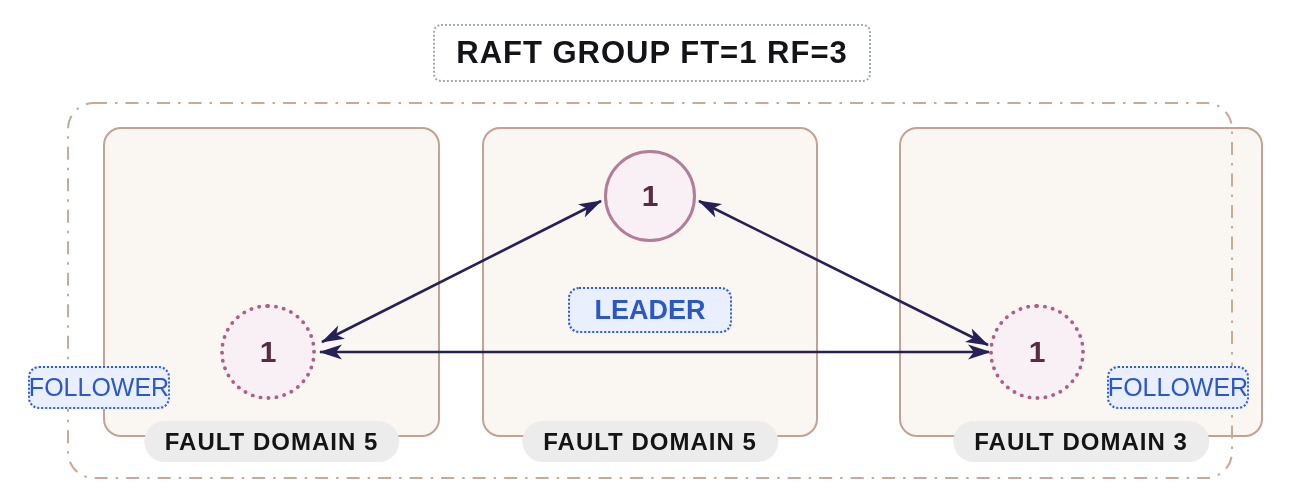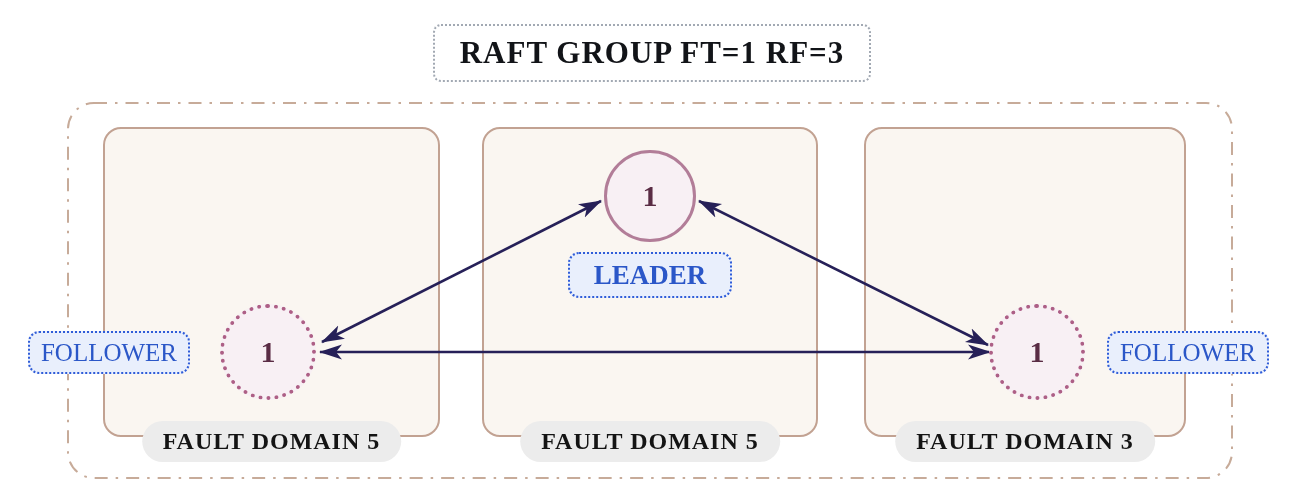--- a/index.html
+++ b/index.html
@@ -17,36 +17,36 @@
     --c-pill_bg:#ececec;
     --c-pill_text:#141414;
     --c-title_border:#a2a9b3;
     --c-title_text:#121418;
     --c-page_bg:#ffffff;
   }
   html,body{margin:0;padding:0;background:var(--c-page_bg);}
   .canvas{
     position:relative;width:1298px;height:504px;overflow:hidden;
     background:var(--c-page_bg);
-    font-family:Liberation Serif, serif;
+    font-family:Liberation Sans, sans-serif;
   }
   svg.overlay{position:absolute;left:0;top:0;width:1298px;height:504px;z-index:2;}
   .raft-boundary{fill:none;stroke:var(--c-outer_border);stroke-width:2;stroke-dasharray:13 8 2.5 8;}
   .edge{stroke:var(--c-arrow);stroke-width:2.6;}
   marker path{fill:var(--c-arrow);}
 
   .fd-box{
     position:absolute;top:127px;height:310px;z-index:1;
     background:var(--c-domain_fill);
     border:2px solid var(--c-domain_border);
     border-radius:18px;box-sizing:border-box;
   }
   .fd-box.fd1{left:103px;width:337px;}
   .fd-box.fd2{left:482px;width:336px;}
-  .fd-box.fd3{left:864px;width:322px;padding-left:8px;}
+  .fd-box.fd3{left:899px;width:364px;padding-left:8px;}
   .fd-pill{
     position:absolute;left:50%;bottom:-27px;transform:translateX(-50%);
     background:var(--c-pill_bg);color:var(--c-pill_text);
     border-radius:21px;height:41px;line-height:41px;
     padding:0 21px;white-space:nowrap;
     font-size:24px;font-weight:bold;letter-spacing:1px;
   }
   .title-box{
     position:absolute;left:433px;top:24px;width:438px;height:58px;z-index:4;
     box-sizing:border-box;border:2px dotted var(--c-title_border);border-radius:8px;
@@ -63,23 +63,24 @@
   .node.leader{left:604px;top:150px;width:92px;height:92px;border:3px solid var(--c-leader_border);}
   .node.follower{width:96px;height:96px;top:304px;border:4px dotted var(--c-follower_border);}
   .node.follower.left{left:220px;}
   .node.follower.right{left:989px;}
   .role-tag{
     position:absolute;z-index:4;box-sizing:border-box;
     background:var(--c-blue_bg);border:2px dotted var(--c-blue_border);border-radius:11px;
     color:var(--c-accent_blue);
     display:flex;align-items:center;justify-content:center;
     white-space:nowrap;
+    margin-top:35px;
   }
   .role-tag.leader-tag{left:568px;top:252px;width:164px;height:46px;font-size:27px;font-weight:bold;}
-  .role-tag.follower-tag{top:331px;width:162px;height:43px;font-size:25px;font-weight:normal;}
+  .role-tag.follower-tag{top:331px;width:142px;height:43px;font-size:25px;font-weight:normal;}
   .role-tag.follower-tag.left{left:28px;}
   .role-tag.follower-tag.right{left:1107px;}
 </style>
 </head>
 <body>
 
 <div class="canvas">
 
   <svg class="overlay" viewBox="0 0 1298 504">
     <defs>

